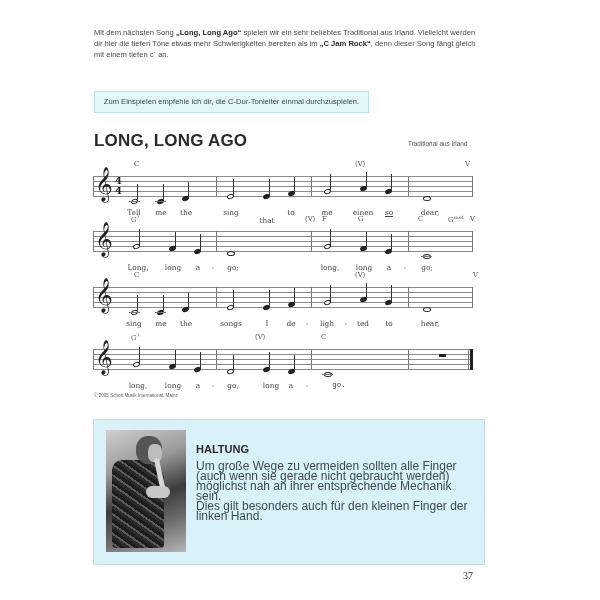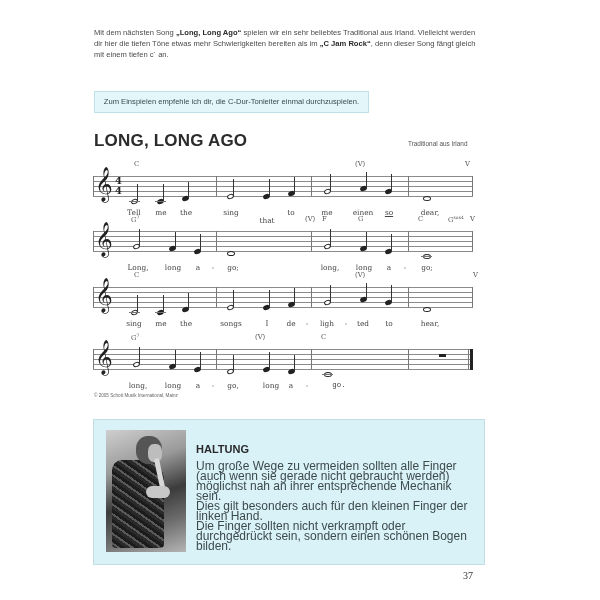--- a/index.html
+++ b/index.html
@@ -252,17 +252,16 @@
     <div class="jacket"></div>
     <div class="head"></div>
     <div class="face"></div>
     <div class="sax"></div>
     <div class="hands"></div>
   </div>
   <div class="h-title">HALTUNG</div>
   <div class="h-text">
     <p>Um große Wege zu vermeiden sollten alle Finger (auch wenn sie gerade nicht gebraucht werden) möglichst nah an ihrer entsprechende Mechanik sein.</p>
     <p>Dies gilt besonders auch für den kleinen Finger der linken Hand.</p>
-    <p>Die Finger sollten nicht verkrampft oder durchgedrückt sein, sondern einen schönen Bogen bilden.</p>
   </div>
 </div>
 
 <div class="page-number">37</div>
 
 </body></html>

